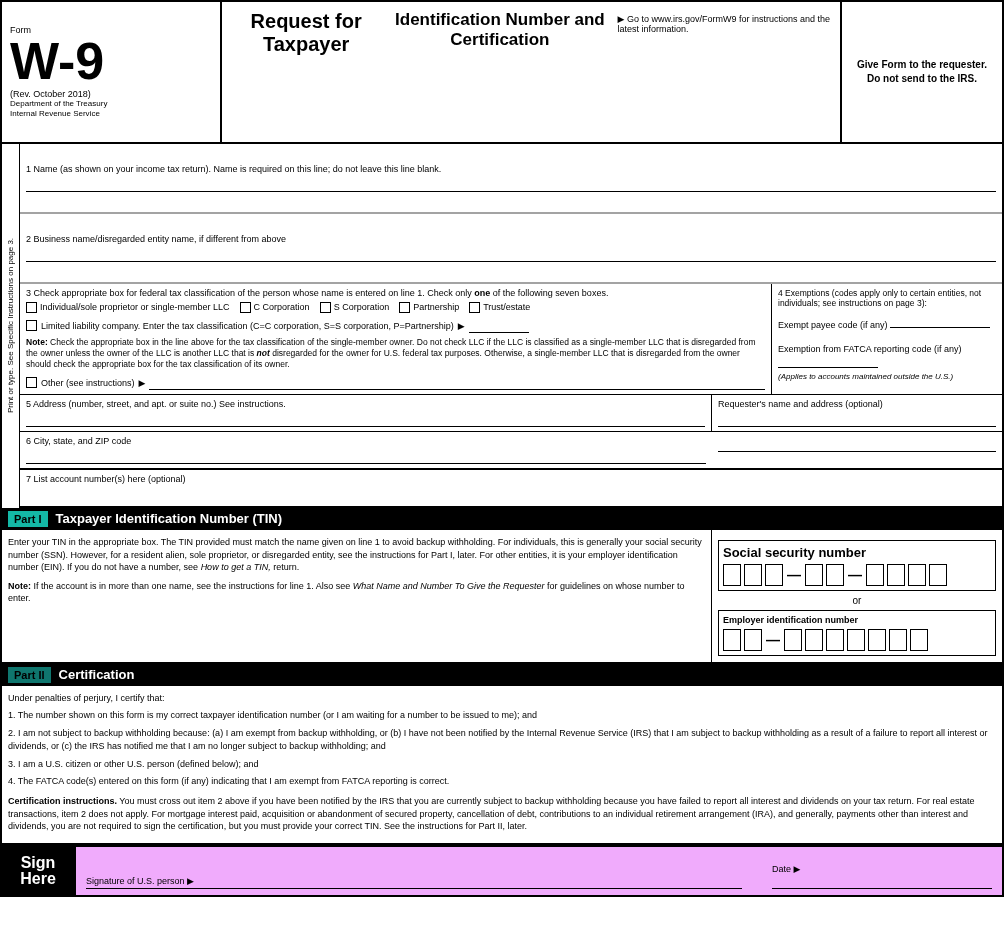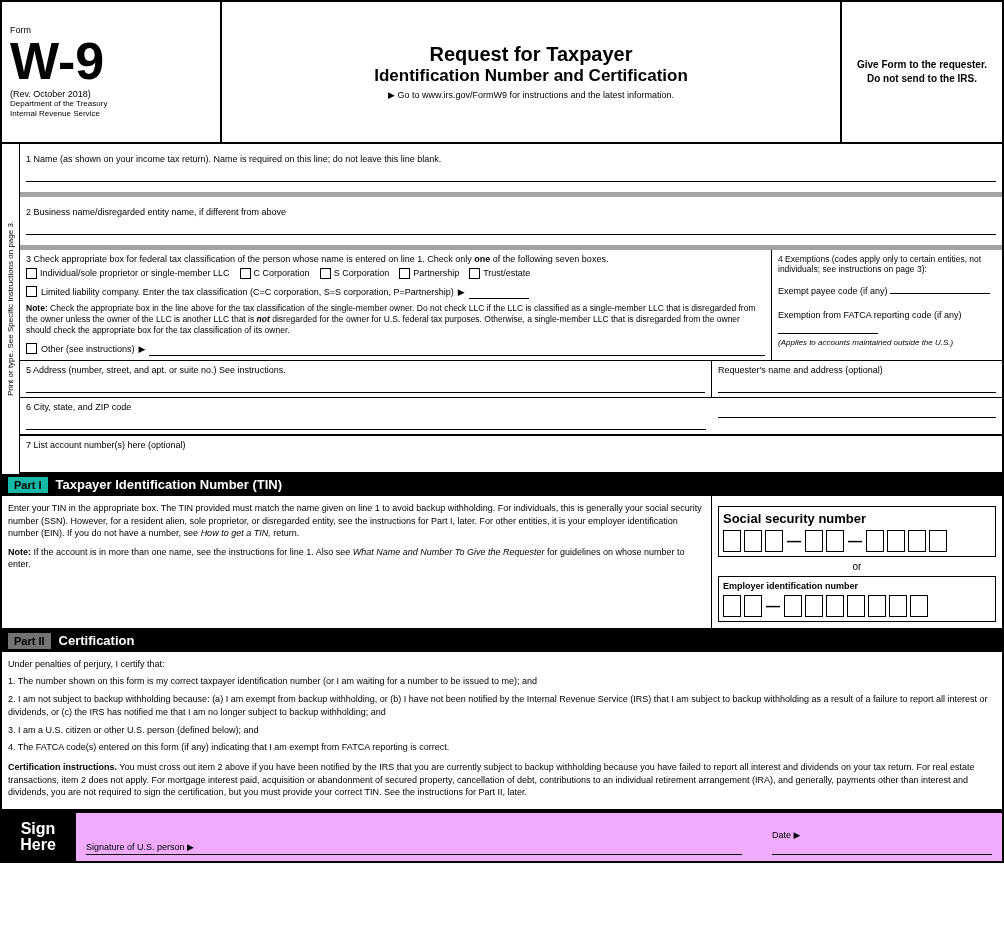--- a/index.html
+++ b/index.html
@@ -6,35 +6,35 @@
     body { font-family: Arial, sans-serif; font-size: 10px; background: #fff; color: #000; width: 1004px; }
     
     .form-container { width: 1004px; border: 2px solid #000; }
     
     
     .header { display: flex; border-bottom: 2px solid #000; }
     .header-left { width: 220px; padding: 22px 8px; border-right: 2px solid #000; flex-shrink: 0; }
     .header-left .form-label { font-size: 9px; }
     .header-left .form-rev { font-size: 9px; margin-top: 2px; }
     .header-left .form-dept { font-size: 8px; line-height: 1.3; }
-    .header-center { flex: 1; display: flex; flex-direction: column; align-items: center; justify-content: center; padding: 8px; border-right: 2px solid #000; }
+    .header-center { flex: 1; display: flex; align-items: flex-start; justify-content: center; padding: 8px; border-right: 2px solid #000; }
     .header-center .title-main { font-size: 20px; font-weight: bold; text-align: center; }
     .header-center .title-sub { font-size: 17px; font-weight: bold; text-align: center; }
     .header-center .title-url { font-size: 9px; margin-top: 4px; }
     .header-right { width: 160px; padding: 8px; display: flex; align-items: center; justify-content: center; }
     .header-right .give-form { font-size: 10px; font-weight: bold; text-align: center; line-height: 1.4; }
     
     
     .body-area { display: flex; }
     .side-label { width: 18px; background: #fff; display: flex; align-items: center; justify-content: center; border-right: 1px solid #000; }
     .side-label span { font-size: 8px; transform: rotate(-90deg); white-space: nowrap; display: block; width: 200px; text-align: center; }
     .main-content { flex: 1; }
     
     
-    .line { border-bottom: 5px solid #a3a3a3; padding: 10px 6px; min-height: 28px; }
+    .line { border-bottom: 2px solid #a3a3a3; padding: 20px 6px; min-height: 28px; }
     .line-label { font-size: 9px; margin-bottom: 2px; }
     .line-input { border: none; border-bottom: 1px solid #000; width: 100%; height: 16px; display: block; }
     
     .line1 { min-height: 32px; }
     .line2 { min-height: 28px; }
     
     
     .tax-class-area { display: flex; border-bottom: 1px solid #000; }
     .tax-class-left { flex: 1; border-right: 1px solid #000; padding: 4px 6px; }
     .tax-class-right { width: 230px; padding: 4px 6px; font-size: 8.5px; }
@@ -288,21 +288,21 @@
             <span class="ein-cell"></span>
             <span class="ein-cell"></span>
             <span class="ein-cell"></span>
           </div>
         </div>
       </div>
     </div>
   </div>
 
   <div class="part-header">
-    <span class="part-label" style="background:#737373;color:#000;padding:2px 6px;">Part II</span>
+    <span class="part-label" style="background:#0f766e;color:#000;padding:2px 6px;">Part II</span>
     <span class="part-title">Certification</span>
   </div>
 
   <div class="part2-body">
     <p>Under penalties of perjury, I certify that:</p>
     <p>1. The number shown on this form is my correct taxpayer identification number (or I am waiting for a number to be issued to me); and</p>
     <p>2. I am not subject to backup withholding because: (a) I am exempt from backup withholding, or (b) I have not been notified by the Internal Revenue Service (IRS) that I am subject to backup withholding as a result of a failure to report all interest or dividends, or (c) the IRS has notified me that I am no longer subject to backup withholding; and</p>
     <p>3. I am a U.S. citizen or other U.S. person (defined below); and</p>
     <p>4. The FATCA code(s) entered on this form (if any) indicating that I am exempt from FATCA reporting is correct.</p>
     <p class="cert-instructions">

